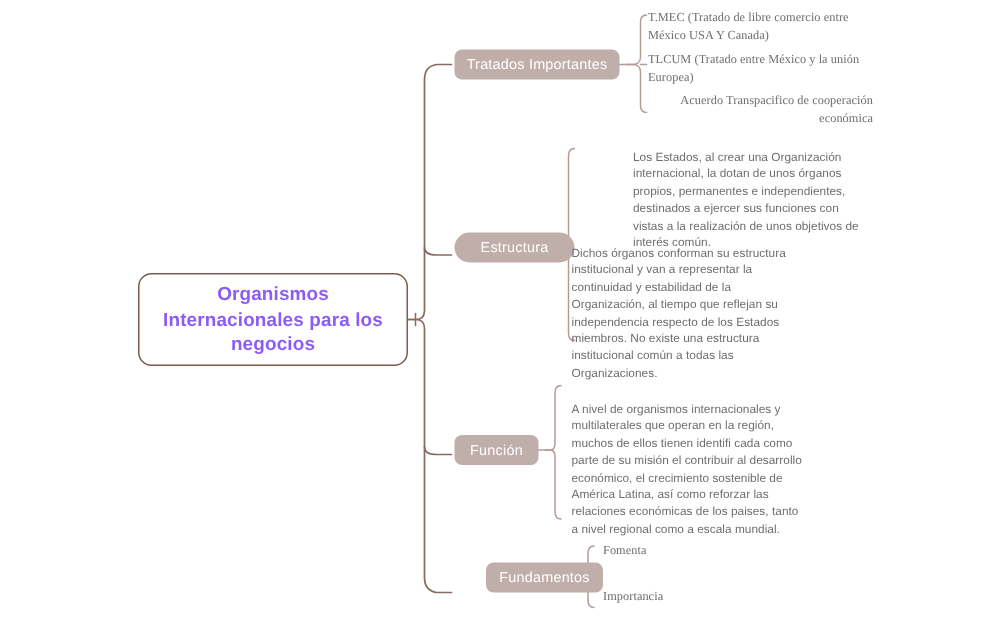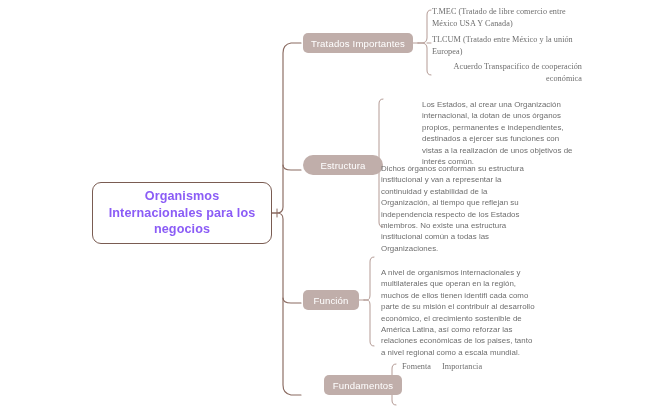--- a/index.html
+++ b/index.html
@@ -99,21 +99,21 @@
 
   #leaf-tmec   { left: 432px; top: 6px;  width: 150px; }
   #leaf-tlcum  { left: 432px; top: 34px; width: 150px; }
   #leaf-acuerdo{ left: 432px; top: 61px; width: 150px; text-align: right; }
 
   #para-estructura-1 { left: 381px; top: 99px; padding-left: 41px; }
   #para-estructura-2 { left: 381px; top: 163px; }
   #para-funcion      { left: 381px; top: 247px; width: 156px; margin-top: 20px; }
 
   #leaf-fomenta    { left: 402px; top: 361px; width: 110px; }
-  #leaf-importancia{ left: 402px; top: 361px; width: 110px; margin-left: 40px; }
+  #leaf-importancia{ left: 402px; top: 392px; width: 110px; }
   #leaf-mejora     { left: 402px; top: 421px; width: 110px; }
 </style>
 </head>
 <body>
 
 <div id="canvas">
 
   <svg class="svg-layer" viewBox="0 0 669 414" xmlns="http://www.w3.org/2000/svg">
     <g fill="none" stroke="#8a6a60" stroke-width="1.15" stroke-linecap="round" stroke-linejoin="round">
 

